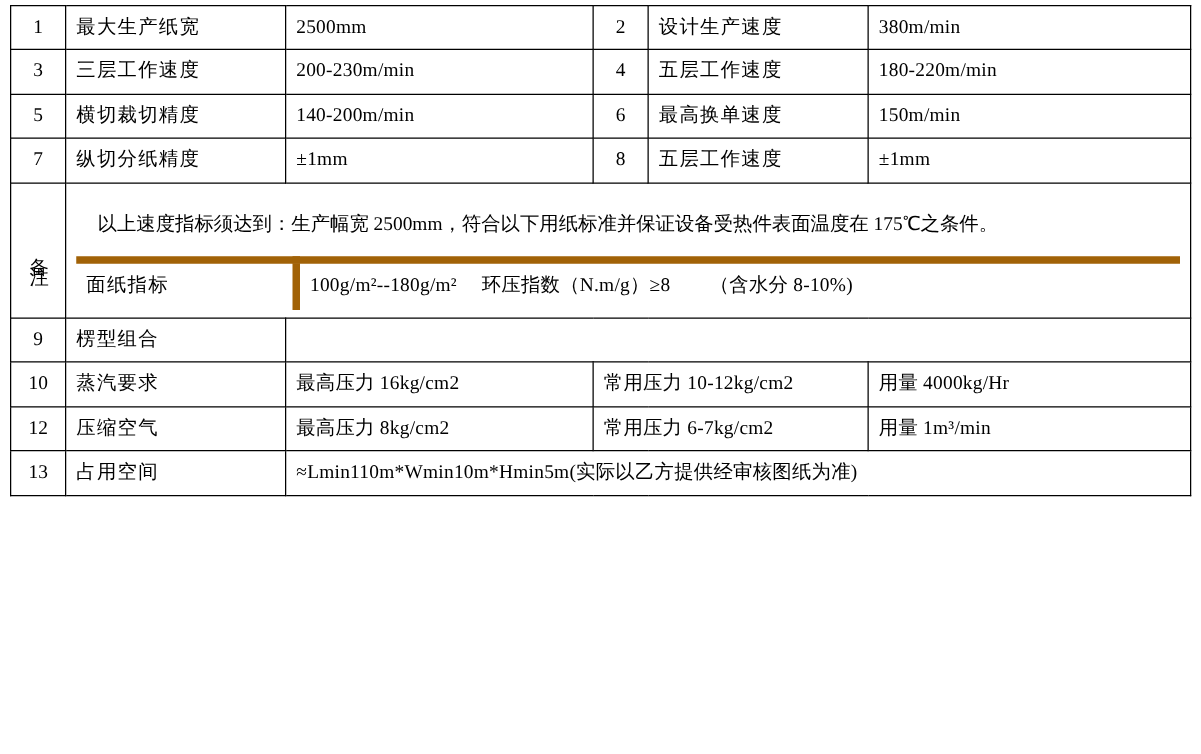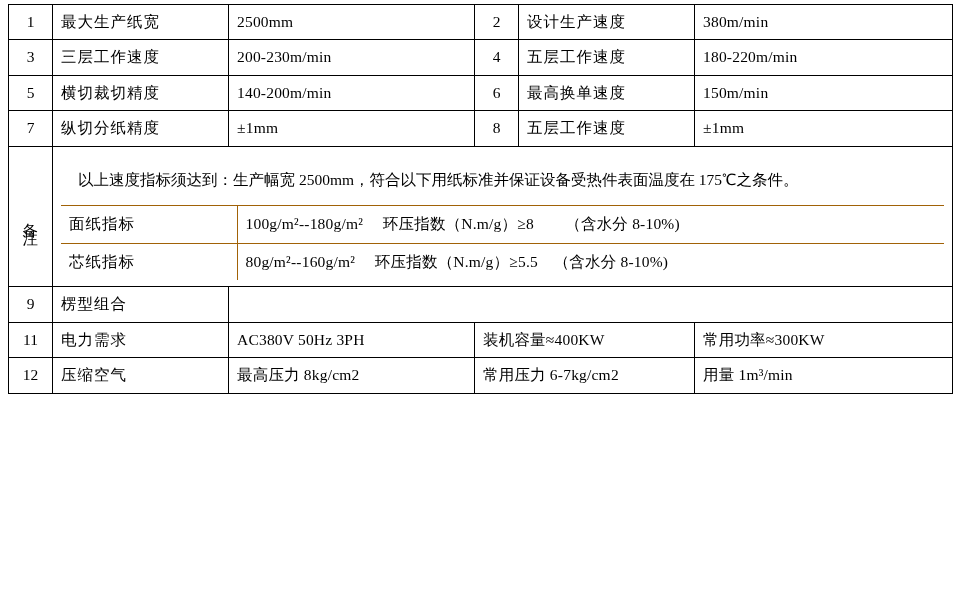--- a/index.html
+++ b/index.html
@@ -59,21 +59,21 @@
     letter-spacing: 6px;
     line-height: 1;
   }
   table.inner {
     border-collapse: collapse;
     width: 100%;
     table-layout: fixed;
     font-size: 15.5px;
   }
   table.inner td {
-    border: 1px solid #a16207;
+    border: 6px solid #a16207;
     padding: 7px 8px;
     vertical-align: middle;
     font-family: "Liberation Serif", serif;
   }
   table.inner tr:first-child td {
     border-top: none;
   }
   table.inner td:first-child {
     border-left: none;
   }
@@ -169,47 +169,48 @@
             <tbody>
               <tr>
                 <td class="nopad" colspan="2">
                   <div class="note-text">以上速度指标须达到：生产幅宽 2500mm，符合以下用纸标准并保证设备受热件表面温度在 175℃之条件。</div>
                 </td>
               </tr>
               <tr>
                 <td class="inner-lbl">面纸指标</td>
                 <td class="inner-val">100g/m²--180g/m²　 环压指数（N.m/g）≥8　　（含水分 8-10%)</td>
               </tr>
-              <tr>
-                <td class="inner-lbl">芯纸指标</td>
-                <td class="inner-val">80g/m²--160g/m²　 环压指数（N.m/g）≥5.5　（含水分 8-10%)</td>
-              </tr>
             </tbody>
           </table>
         </td>
       </tr>
 
       <tr>
         <td class="num">9</td>
         <td class="lbl">楞型组合</td>
         <td class="span-val" colspan="4"></td>
       </tr>
 
-
       <tr class="thirds">
-        <td class="num">11</td>
-        <td class="lbl">电力需求</td>
-        <td class="val t1">AC380V 50Hz 3PH</td>
-        <td class="val t2" colspan="2">装机容量≈400KW</td>
-        <td class="val">常用功率≈300KW</td>
-      </tr>
+        <td class="num">10</td>
+        <td class="lbl">蒸汽要求</td>
+        <td class="val t1">最高压力 16kg/cm2</td>
+        <td class="val t2" colspan="2">常用压力 10-12kg/cm2</td>
+        <td class="val">用量 4000kg/Hr</td>
+      </tr>
+
 
       <tr class="thirds">
         <td class="num">12</td>
         <td class="lbl">压缩空气</td>
         <td class="val t1">最高压力 8kg/cm2</td>
         <td class="val t2" colspan="2">常用压力 6-7kg/cm2</td>
         <td class="val">用量 1m³/min</td>
       </tr>
 
+      <tr>
+        <td class="num">13</td>
+        <td class="lbl">占用空间</td>
+        <td class="span-val" colspan="4">≈Lmin110m*Wmin10m*Hmin5m(实际以乙方提供经审核图纸为准)</td>
+      </tr>
     </tbody>
   </table>
 </div>
 
 </body></html>

